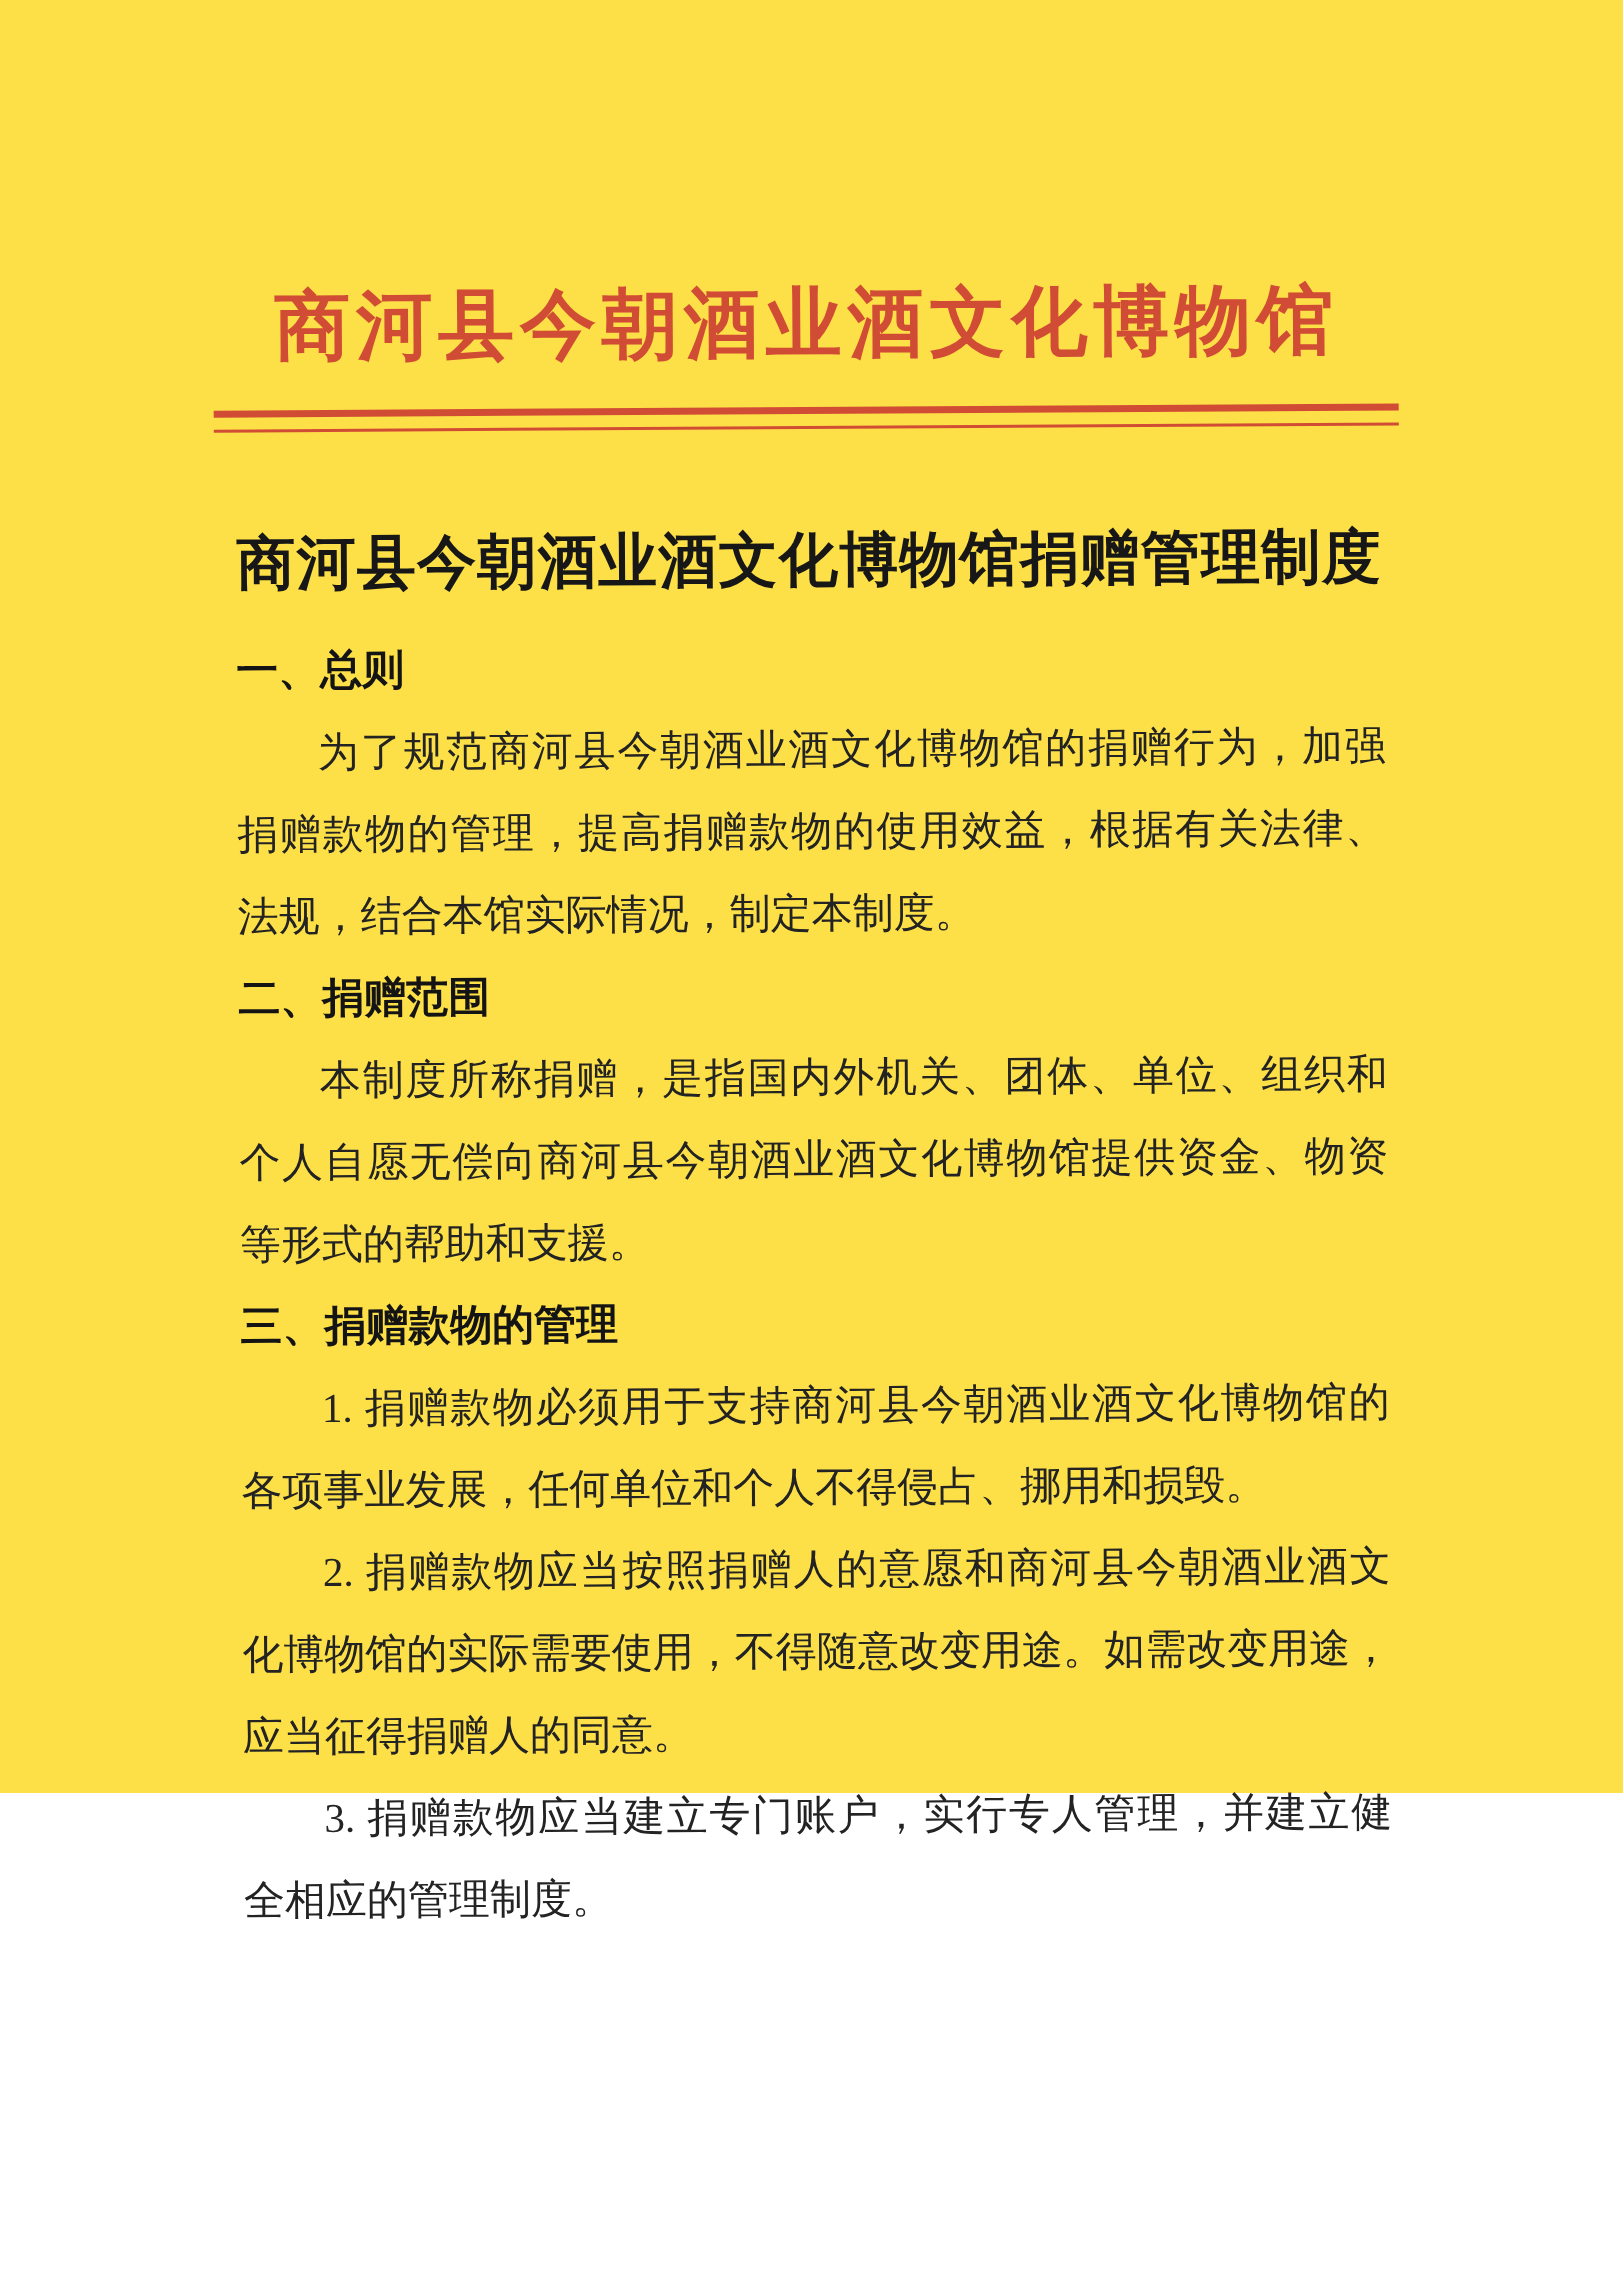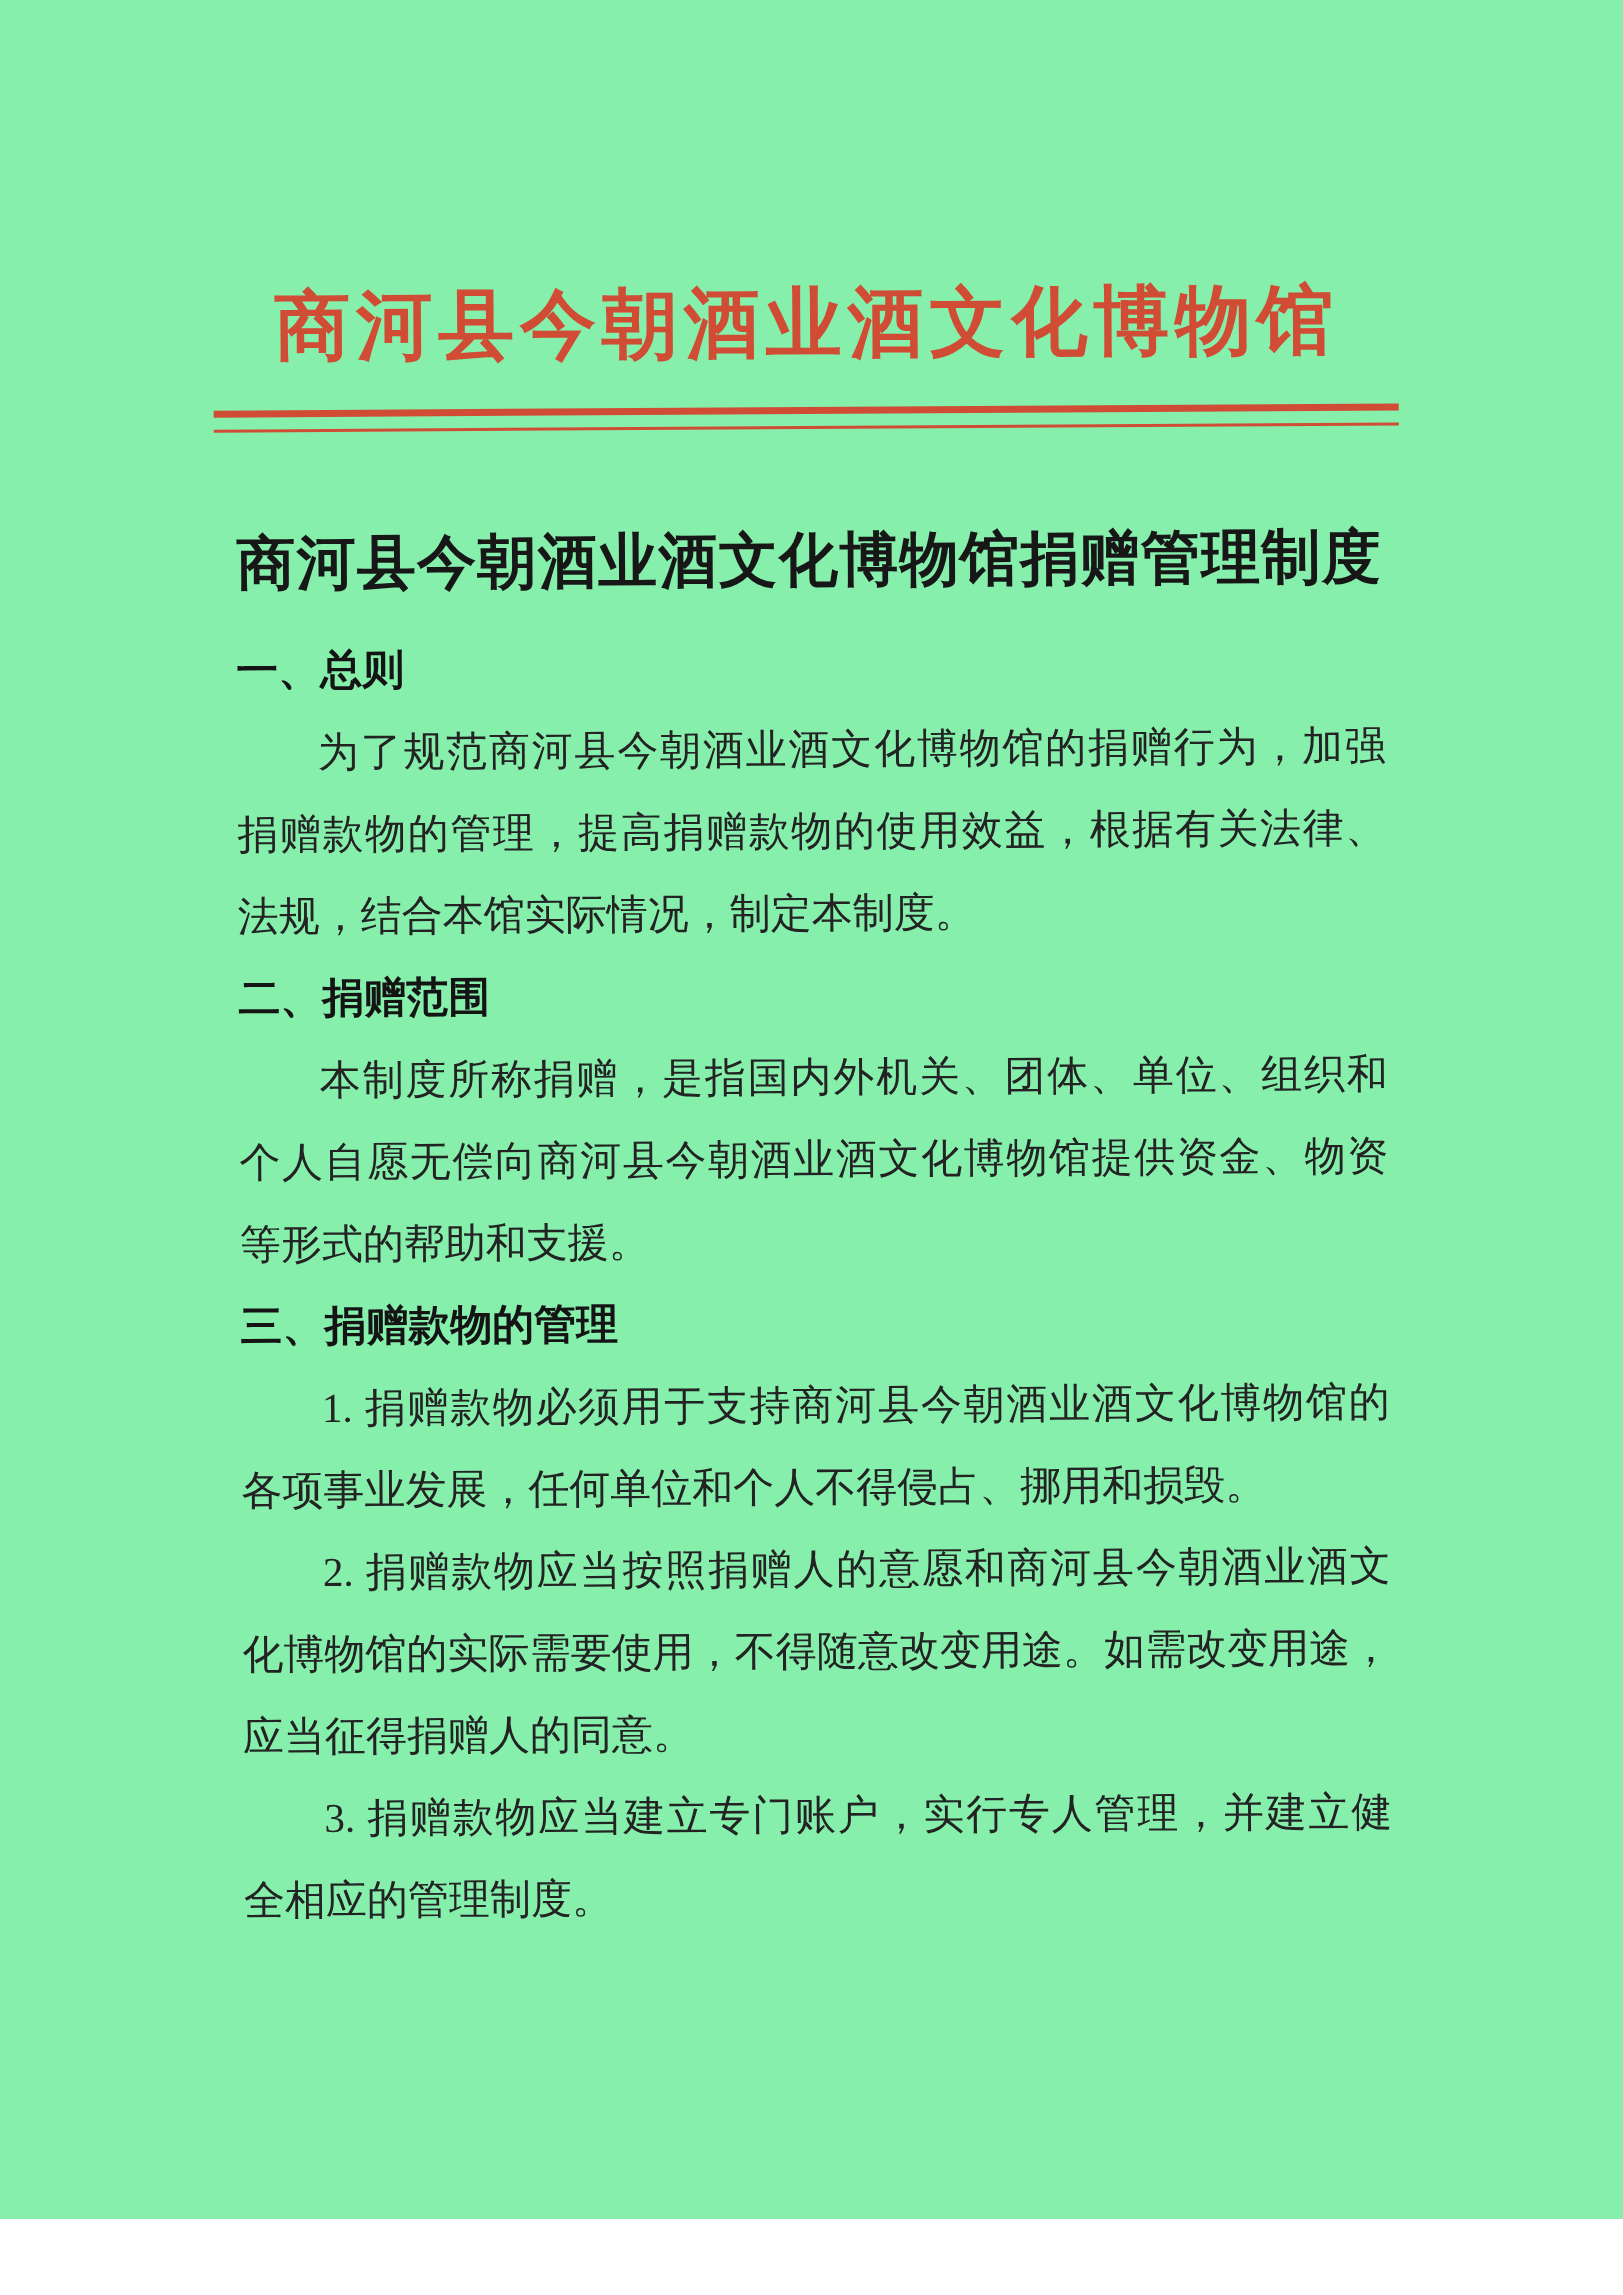--- a/index.html
+++ b/index.html
@@ -5,22 +5,22 @@
   :root { --accent: #d14c35; }
   html, body {
     margin: 0; padding: 0;
     width: 1623px; height: 2295px;
     background: #ffffff;
     overflow: hidden;
     font-family: "Liberation Serif", serif;
   }
   .page {
     position: relative;
-    width: 1623px; height: 2219px;
-    background: #86efac;
+    width: 1623px; height: 1793px;
+    background: #fde047;
   }
   
   .sheet {
     position: absolute; inset: 0;
     transform: rotate(-0.35deg);
     transform-origin: 812px 1113px;
   }
   .letterhead {
     position: absolute;
     top: 274px; left: 0; width: 1623px;

